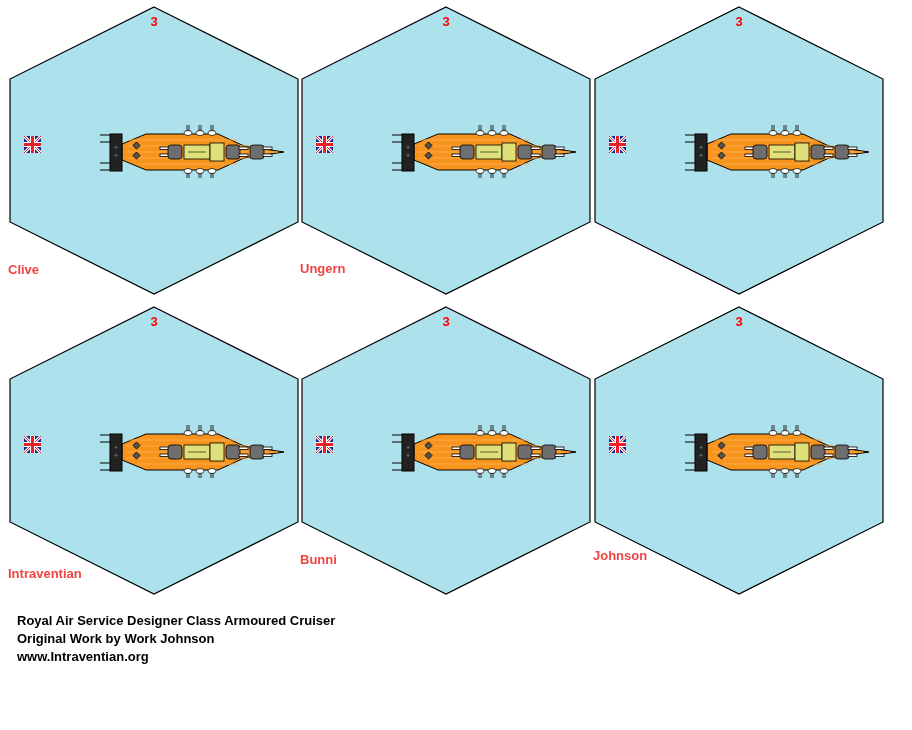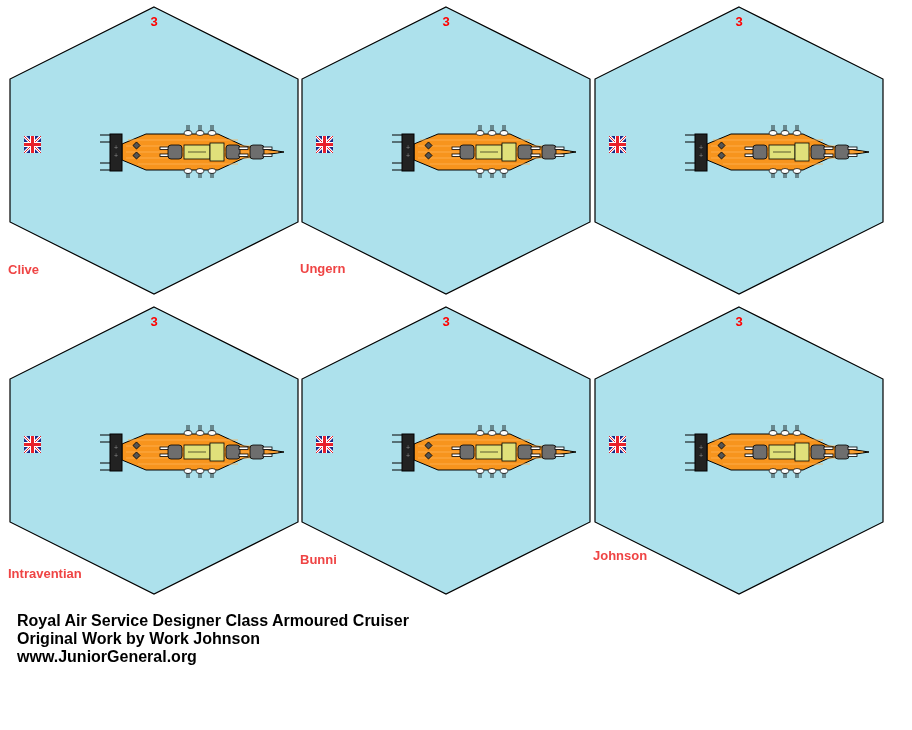--- a/index.html
+++ b/index.html
@@ -3,21 +3,21 @@
 <meta charset="utf-8">
 <style>
   html, body { margin:0; padding:0; background:#ffffff; }
   body { width:912px; height:730px; position:relative; overflow:hidden; font-family:"Liberation Sans", sans-serif; }
   .counter { position:absolute; width:292px; height:290px; }
   .counter svg.hex { position:absolute; left:0; top:0; }
   .cost { position:absolute; top:8px; left:0; width:292px; text-align:center; color:#ff0000; font-weight:bold; font-size:13px; }
   .flag { position:absolute; left:16px; top:130px; width:17px; height:17px; }
   .ship { position:absolute; left:90px; top:114px; }
   .name { position:absolute; left:0; width:292px; text-align:left; color:#ef4444; font-weight:bold; font-size:13px; }
-  .credits { position:absolute; left:17px; top:612px; font-weight:bold; font-size:16px; line-height:18px; color:#000; }
+  .credits { position:absolute; left:17px; top:612px; font-weight:bold; font-size:13px; line-height:18px; color:#000; }
   .credits div { white-space:nowrap; }
 </style>
 </head>
 <body>
 
 <div id="board">
     <div class="counter" style="left: 8px; top: 6px;">
     <svg class="hex" width="292" height="290" viewBox="0 0 292 290">
       <polygon points="146,1 290,73 290,216 146,288 2,216 2,73" fill="#ade1ec" stroke="#000" stroke-width="1.2"></polygon>
     </svg>
@@ -512,14 +512,14 @@
           <line x1="115" y1="53" x2="115" y2="58"></line>
       </g>
     </svg>
     <div class="name" style="top: 242px;">Johnson</div>
   </div>
   </div>
 
 <div class="credits">
   <div>Royal Air Service Designer Class Armoured Cruiser</div>
   <div>Original Work by Work Johnson</div>
-  <div>www.JuniorGeneral.org</div>
+  <div>www.Intraventian.org</div>
 </div>
 
 </body></html>

